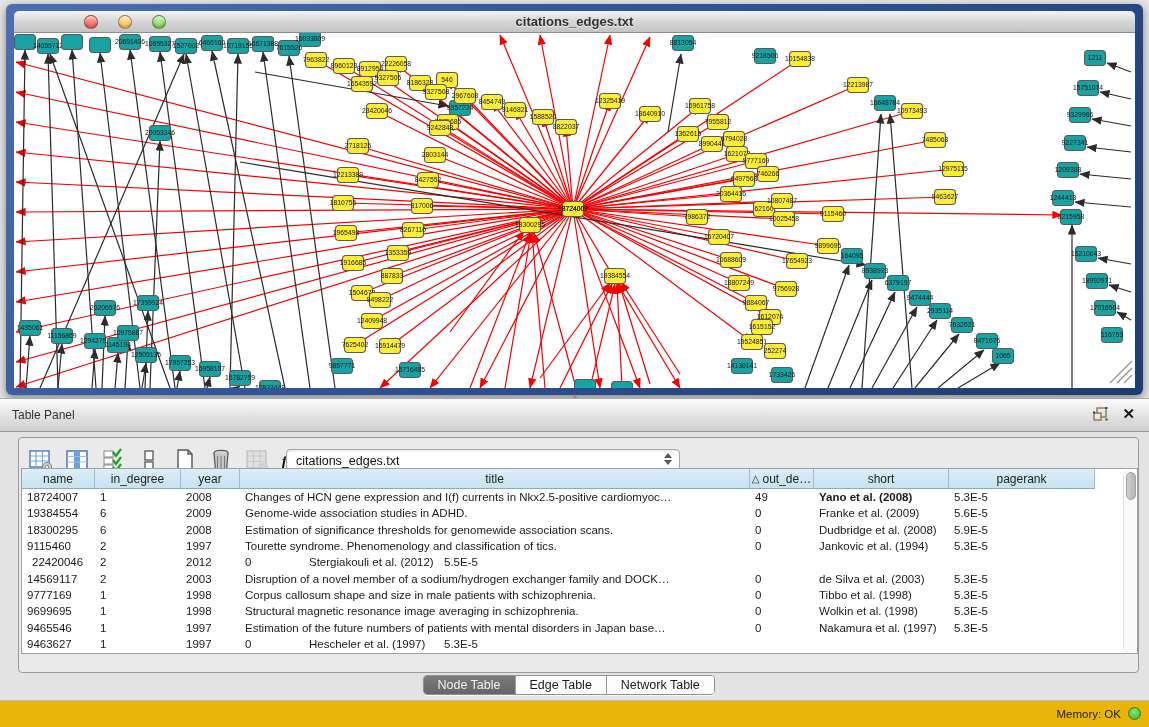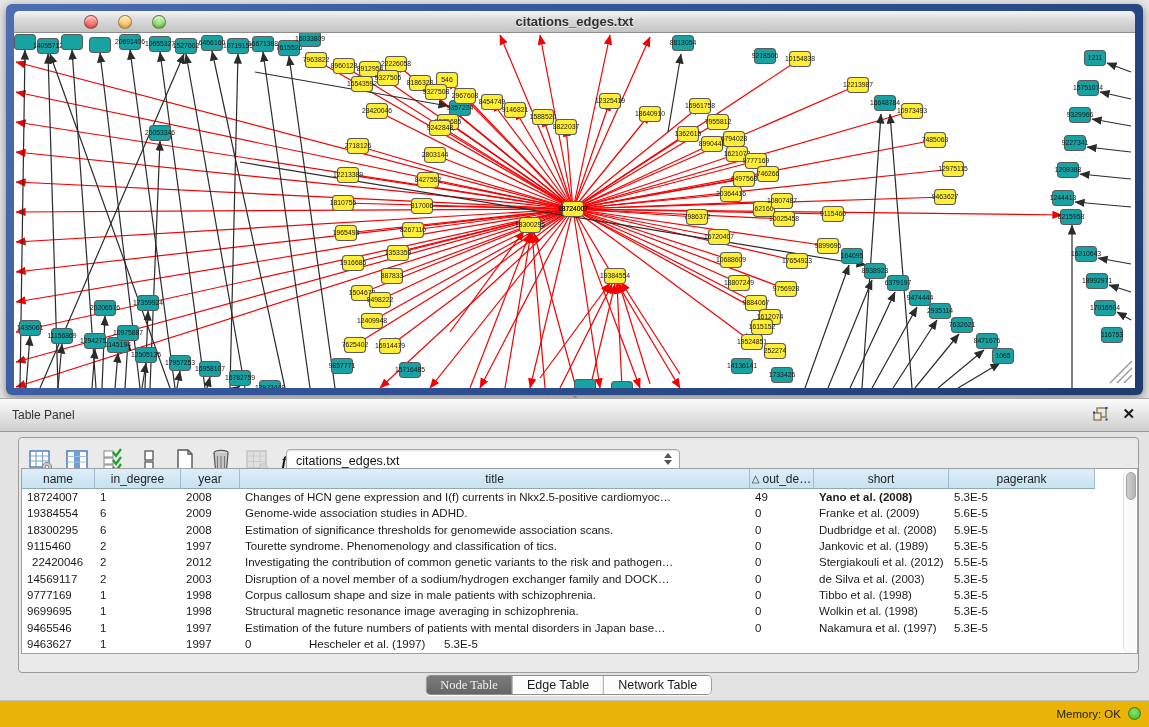--- a/index.html
+++ b/index.html
@@ -62,21 +62,21 @@
   .vscroll { position:absolute; right:1px; top:1px; width:13px; height:183px; background:#fafafa;
     border-left:1px solid #e0e0e0; border-radius:7px; }
   .vthumb { position:absolute; left:1.5px; top:2px; width:10px; height:28px; background:linear-gradient(90deg,#cfcfcf,#b4b4b4);
     border:1px solid #a3a3a3; border-radius:6px; }
 
   .seg-tabs { position:absolute; left:50%; transform:translateX(-52%); top:243px; display:flex; height:20px;
     border:1px solid #8f8f8f; border-radius:4px; overflow:hidden; background:#fff;
     box-shadow:0 1px 0 rgba(255,255,255,.8); }
   .seg { padding:0 14px; font-size:12.5px; display:flex; align-items:center; color:#1a1a1a; background:#fdfdfd; border-right:1px solid #9a9a9a; }
   .seg:last-child { border-right:none; }
-  .seg.sel { background:linear-gradient(#7b7b7b,#666666); color:#f2f2f2;font-family:Liberation Serif, serif; }
+  .seg.sel { background:linear-gradient(#7b7b7b,#666666); color:#f2f2f2; }
 
   .status-bar { position:absolute; left:0; bottom:0; width:1149px; height:27px; background:#eab308; border-top:1px solid #c2c2c2; }
   .mem { position:absolute; right:28px; top:7px; font-size:11.5px; color:#222; }
   .mem-dot { position:absolute; right:8px; top:6px; width:13px; height:13px; border-radius:50%;
     background:radial-gradient(circle at 45% 35%, #8ae86b, #35b335); border:1px solid #2a7d2a; }
 </style>
 </head>
 <body>
 
 <div class="net-window">
@@ -884,28 +884,27 @@
             <div class="td" style="width: 64px;">0</div>
             <div class="td" style="width: 135px;">Dudbridge et al. (2008)</div>
             <div class="td" style="width: 146px;">5.9E-5</div>
           </div>
           <div class="tr">
             <div class="td" style="width: 73px;">9115460</div>
             <div class="td" style="width: 86px;">2</div>
             <div class="td" style="width: 59px;">1997</div>
             <div class="td" style="width: 510px;">Tourette syndrome. Phenomenology and classification of tics.</div>
             <div class="td" style="width: 64px;">0</div>
-            <div class="td" style="width: 135px;">Jankovic et al. (1989)</div>
+            <div class="td" style="width: 135px;">Jankovic et al. (1994)</div>
             <div class="td" style="width: 146px;">5.3E-5</div>
           </div>
           <div class="tr">
             <div class="td" style="width: 73px; padding-left: 10px;">22420046</div>
             <div class="td" style="width: 86px;">2</div>
             <div class="td" style="width: 59px;">2012</div>
-            <div class="td" style="width: 510px;">Investigating the contribution of common genetic variants to the risk and pathogen…</div>
             <div class="td" style="width: 64px;">0</div>
             <div class="td" style="width: 135px;">Stergiakouli et al. (2012)</div>
             <div class="td" style="width: 146px;">5.5E-5</div>
           </div>
           <div class="tr">
             <div class="td" style="width: 73px;">14569117</div>
             <div class="td" style="width: 86px;">2</div>
             <div class="td" style="width: 59px;">2003</div>
             <div class="td" style="width: 510px;">Disruption of a novel member of a sodium/hydrogen exchanger family and DOCK…</div>
             <div class="td" style="width: 64px;">0</div>

